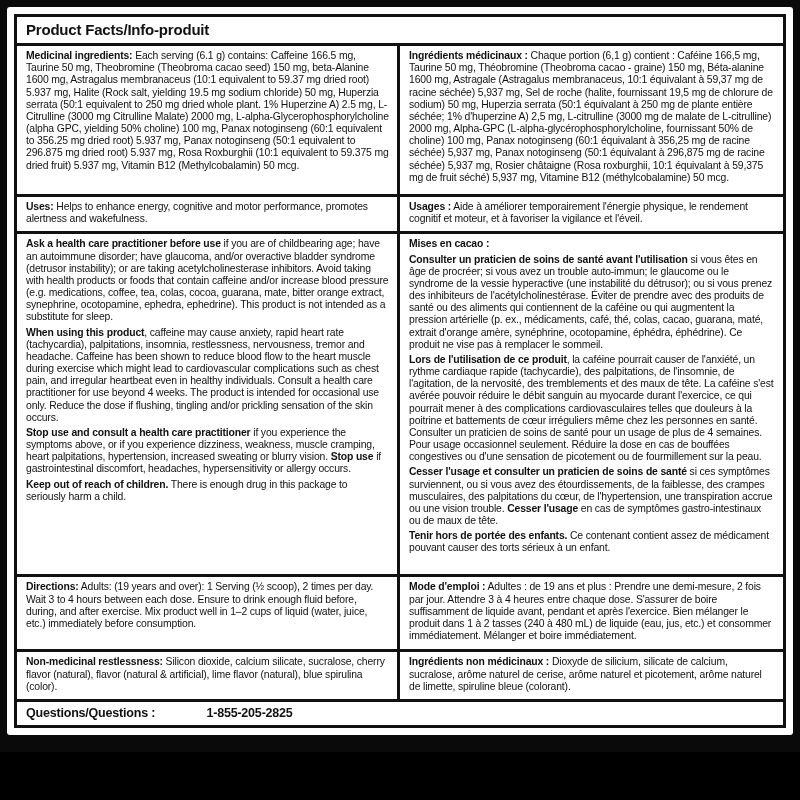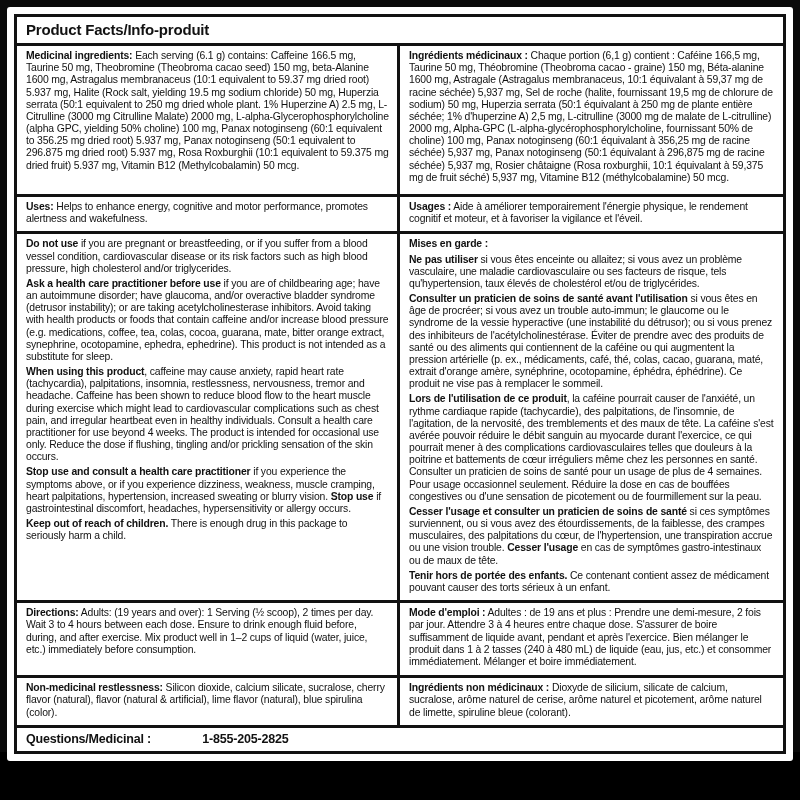--- a/index.html
+++ b/index.html
@@ -84,29 +84,27 @@
           <div class="row row-uses">
             <div class="col col-left">
               <p class="para"><span class="b">Uses:</span><span class="r"> Helps to enhance energy, cognitive and motor performance, promotes alertness and wakefulness.</span></p>
             </div>
             <div class="col col-right">
               <p class="para"><span class="b">Usages :</span><span class="r"> Aide à améliorer temporairement l'énergie physique, le rendement cognitif et moteur, et à favoriser la vigilance et l'éveil.</span></p>
             </div>
           </div>
           <div class="row row-warnings">
             <div class="col col-left">
-              <p class="para"><span class="b">Do not use</span><span class="r"> if you are pregnant or breastfeeding, or if you suffer from a blood vessel condition, cardiovascular disease or its risk factors such as high blood pressure, high cholesterol and/or triglycerides.</span></p>
               <p class="para"><span class="b">Ask a health care practitioner before use</span><span class="r"> if you are of childbearing age; have an autoimmune disorder; have glaucoma, and/or overactive bladder syndrome (detrusor instability); or are taking acetylcholinesterase inhibitors. Avoid taking with health products or foods that contain caffeine and/or increase blood pressure (e.g. medications, coffee, tea, colas, cocoa, guarana, mate, bitter orange extract, synephrine, ocotopamine, ephedra, ephedrine). This product is not intended as a substitute for sleep.</span></p>
               <p class="para"><span class="b">When using this product</span><span class="r">, caffeine may cause anxiety, rapid heart rate (tachycardia), palpitations, insomnia, restlessness, nervousness, tremor and headache. Caffeine has been shown to reduce blood flow to the heart muscle during exercise which might lead to cardiovascular complications such as chest pain, and irregular heartbeat even in healthy individuals. Consult a health care practitioner for use beyond 4 weeks. The product is intended for occasional use only. Reduce the dose if flushing, tingling and/or prickling sensation of the skin occurs.</span></p>
               <p class="para"><span class="b">Stop use and consult a health care practitioner</span><span class="r"> if you experience the symptoms above, or if you experience dizziness, weakness, muscle cramping, heart palpitations, hypertension, increased sweating or blurry vision. </span><span class="b">Stop use</span><span class="r"> if gastrointestinal discomfort, headaches, hypersensitivity or allergy occurs.</span></p>
               <p class="para"><span class="b">Keep out of reach of children.</span><span class="r"> There is enough drug in this package to seriously harm a child.</span></p>
             </div>
             <div class="col col-right">
-              <p class="para"><span class="b">Mises en garde :</span></p>
-              <p class="para"><span class="b">Ne pas utiliser</span><span class="r"> si vous êtes enceinte ou allaitez; si vous avez un problème vasculaire, une maladie cardiovasculaire ou ses facteurs de risque, tels qu'hypertension, taux élevés de cholestérol et/ou de triglycérides.</span></p>
+              <p class="para"><span class="b">Mises en cacao :</span></p>
               <p class="para"><span class="b">Consulter un praticien de soins de santé avant l'utilisation</span><span class="r"> si vous êtes en âge de procréer; si vous avez un trouble auto-immun; le glaucome ou le syndrome de la vessie hyperactive (une instabilité du détrusor); ou si vous prenez des inhibiteurs de l'acétylcholinestérase. Éviter de prendre avec des produits de santé ou des aliments qui contiennent de la caféine ou qui augmentent la pression artérielle (p. ex., médicaments, café, thé, colas, cacao, guarana, maté, extrait d'orange amère, synéphrine, ocotopamine, éphédra, éphédrine). Ce produit ne vise pas à remplacer le sommeil.</span></p>
               <p class="para"><span class="b">Lors de l'utilisation de ce produit</span><span class="r">, la caféine pourrait causer de l'anxiété, un rythme cardiaque rapide (tachycardie), des palpitations, de l'insomnie, de l'agitation, de la nervosité, des tremblements et des maux de tête. La caféine s'est avérée pouvoir réduire le débit sanguin au myocarde durant l'exercice, ce qui pourrait mener à des complications cardiovasculaires telles que douleurs à la poitrine et battements de cœur irréguliers même chez les personnes en santé. Consulter un praticien de soins de santé pour un usage de plus de 4 semaines. Pour usage occasionnel seulement. Réduire la dose en cas de bouffées congestives ou d'une sensation de picotement ou de fourmillement sur la peau.</span></p>
               <p class="para"><span class="b">Cesser l'usage et consulter un praticien de soins de santé</span><span class="r"> si ces symptômes surviennent, ou si vous avez des étourdissements, de la faiblesse, des crampes musculaires, des palpitations du cœur, de l'hypertension, une transpiration accrue ou une vision trouble. </span><span class="b">Cesser l'usage</span><span class="r"> en cas de symptômes gastro-intestinaux ou de maux de tête.</span></p>
               <p class="para"><span class="b">Tenir hors de portée des enfants.</span><span class="r"> Ce contenant contient assez de médicament pouvant causer des torts sérieux à un enfant.</span></p>
             </div>
           </div>
           <div class="row row-directions">
             <div class="col col-left">
               <p class="para"><span class="b">Directions:</span><span class="r"> Adults: (19 years and over): 1 Serving (½ scoop), 2 times per day. Wait 3 to 4 hours between each dose. Ensure to drink enough fluid before, during, and after exercise. Mix product well in 1–2 cups of liquid (water, juice, etc.) immediately before consumption.</span></p>
             </div>
@@ -117,18 +115,18 @@
           <div class="row row-nonmedicinal">
             <div class="col col-left">
               <p class="para"><span class="b">Non-medicinal restlessness:</span><span class="r"> Silicon dioxide, calcium silicate, sucralose, cherry flavor (natural), flavor (natural &amp; artificial), lime flavor (natural), blue spirulina (color).</span></p>
             </div>
             <div class="col col-right">
               <p class="para"><span class="b">Ingrédients non médicinaux :</span><span class="r"> Dioxyde de silicium, silicate de calcium, sucralose, arôme naturel de cerise, arôme naturel et picotement, arôme naturel de limette, spiruline bleue (colorant).</span></p>
             </div>
           </div>
         </div>
       <div class="footer-row">
-        <span class="b">Questions/Medicinal :</span>
+        <span class="b">Questions/Questions :</span>
         <span class="phone"> 1-855-205-2825</span>
       </div>
     </div>
   </div>
 </div>
 
 </body></html>

